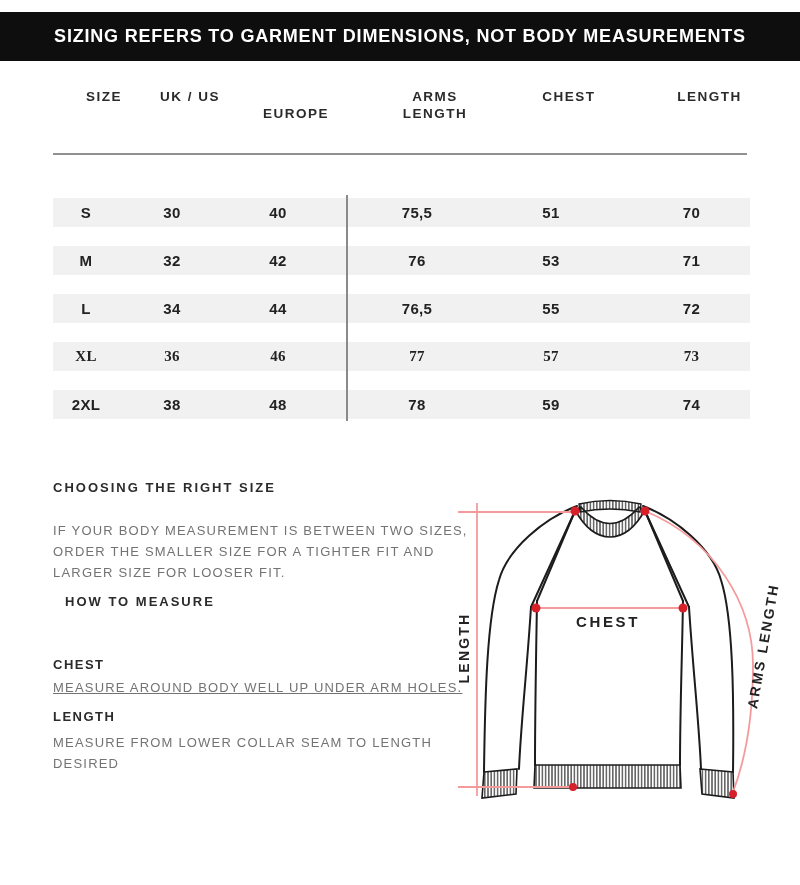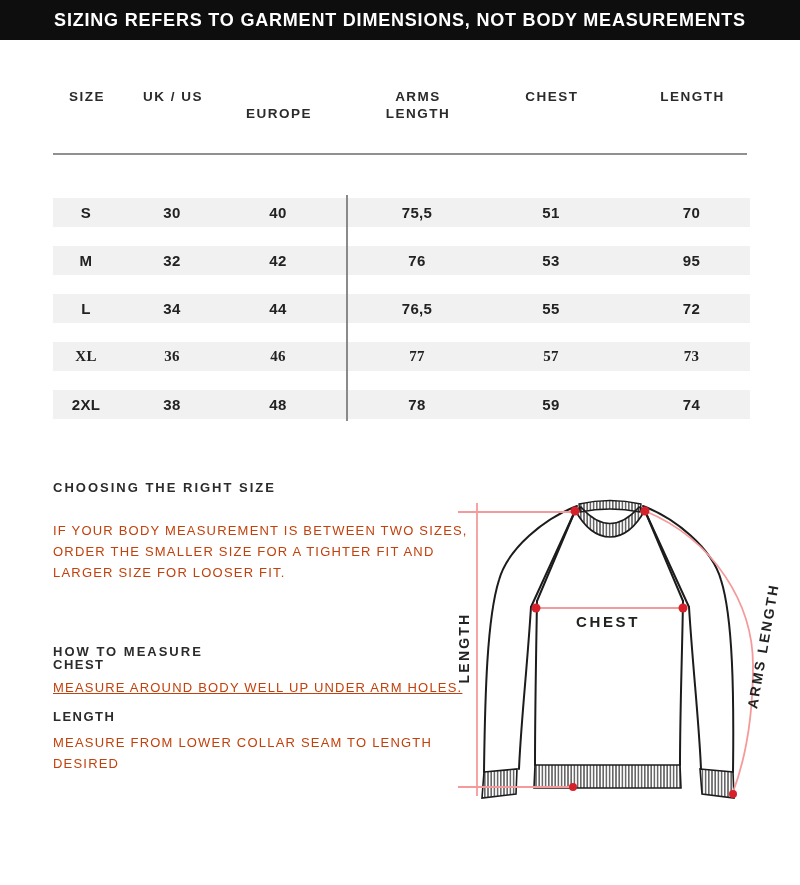--- a/index.html
+++ b/index.html
@@ -1,45 +1,45 @@
 <!DOCTYPE html>
 <html><head>
 <meta charset="utf-8">
 <style>
   html,body{margin:0;padding:0;background:#fff;}
   .page{position:relative;width:800px;height:885px;background:#fff;overflow:hidden;
         font-family:"Liberation Sans",sans-serif;}
 
   
-  .banner{position:absolute;left:0;top:0;width:800px;height:40px;background:#0e0e0e;
+  .banner{position:absolute;left:0;top:12px;width:800px;height:49px;background:#0e0e0e;
           color:#fff;display:flex;align-items:center;justify-content:center;
           font-weight:bold;font-size:18px;letter-spacing:.8px;white-space:nowrap;}
 
   
   .grid6{display:grid;grid-template-columns:66px 106px 122px 140px 128px 135px;}
-  .thead{position:absolute;left:54px;top:88px;width:697px;}
+  .thead{position:absolute;left:71px;top:88px;width:697px;}
   .th{display:flex;justify-content:center;align-items:flex-start;text-align:center;
       font-weight:bold;font-size:13.5px;letter-spacing:1.5px;color:#2b2b2b;line-height:17px;}
   .th > span{max-width:80px;display:inline-block;}
   .grid6 > :nth-child(3){padding-right:16px;align-items:flex-end;}
   .grid6 > :nth-child(6){padding-left:18px;}
   .rule{position:absolute;left:53px;top:153px;width:694px;height:2px;background:#909090;}
   .trow{position:absolute;left:53px;width:697px;height:29px;background:#f1f1f1;align-items:center;}
   .trow.r0{top:198px;} .trow.r1{top:246px;} .trow.r2{top:294px;} .trow.r3{top:342px;font-family:Liberation Serif, serif;} .trow.r4{top:390px;}
   .td{text-align:center;font-weight:bold;font-size:15px;color:#222;letter-spacing:.3px;}
   .vdivider{position:absolute;left:346px;top:195px;width:2px;height:226px;background:#8a8a8a;}
 
   
   .sec-title{position:absolute;left:53px;font-weight:bold;font-size:13px;
              letter-spacing:2px;color:#2b2b2b;white-space:nowrap;}
   .body-text{position:absolute;left:53px;font-size:13px;letter-spacing:1.2px;
-             line-height:21px;color:#c2410c;}
+             line-height:21px;color:#737373;}
   #choosing-title{top:480px;}
   #choosing-body{top:520px;width:432px;}
-  #measure-title{top:644px;}
+  #measure-title{top:594px;margin-left:12px;}
   .m-label{position:absolute;left:53px;font-weight:bold;font-size:13px;
            letter-spacing:1.5px;color:#2b2b2b;}
   #m1-label{top:657px;} #m1-text{top:677px;width:410px;text-decoration:underline;}
   #m2-label{top:709px;} #m2-text{top:732px;width:400px;}
 
   
   .diagram{position:absolute;left:430px;top:478px;width:360px;height:350px;}
   .dlabel{font-family:"Liberation Sans",sans-serif;font-weight:bold;fill:#222;
           font-size:14px;letter-spacing:2.2px;}
   .dlabel-chest{font-size:15px;letter-spacing:2.6px;}
@@ -82,21 +82,21 @@
     <div class="td">75,5</div>
     <div class="td">51</div>
     <div class="td">70</div>
   </div>
   <div class="trow r1 grid6">
     <div class="td">M</div>
     <div class="td">32</div>
     <div class="td">42</div>
     <div class="td">76</div>
     <div class="td">53</div>
-    <div class="td">95</div>
+    <div class="td">71</div>
   </div>
   <div class="trow r2 grid6">
     <div class="td">L</div>
     <div class="td">34</div>
     <div class="td">44</div>
     <div class="td">76,5</div>
     <div class="td">55</div>
     <div class="td">72</div>
   </div>
   <div class="trow r3 grid6">

